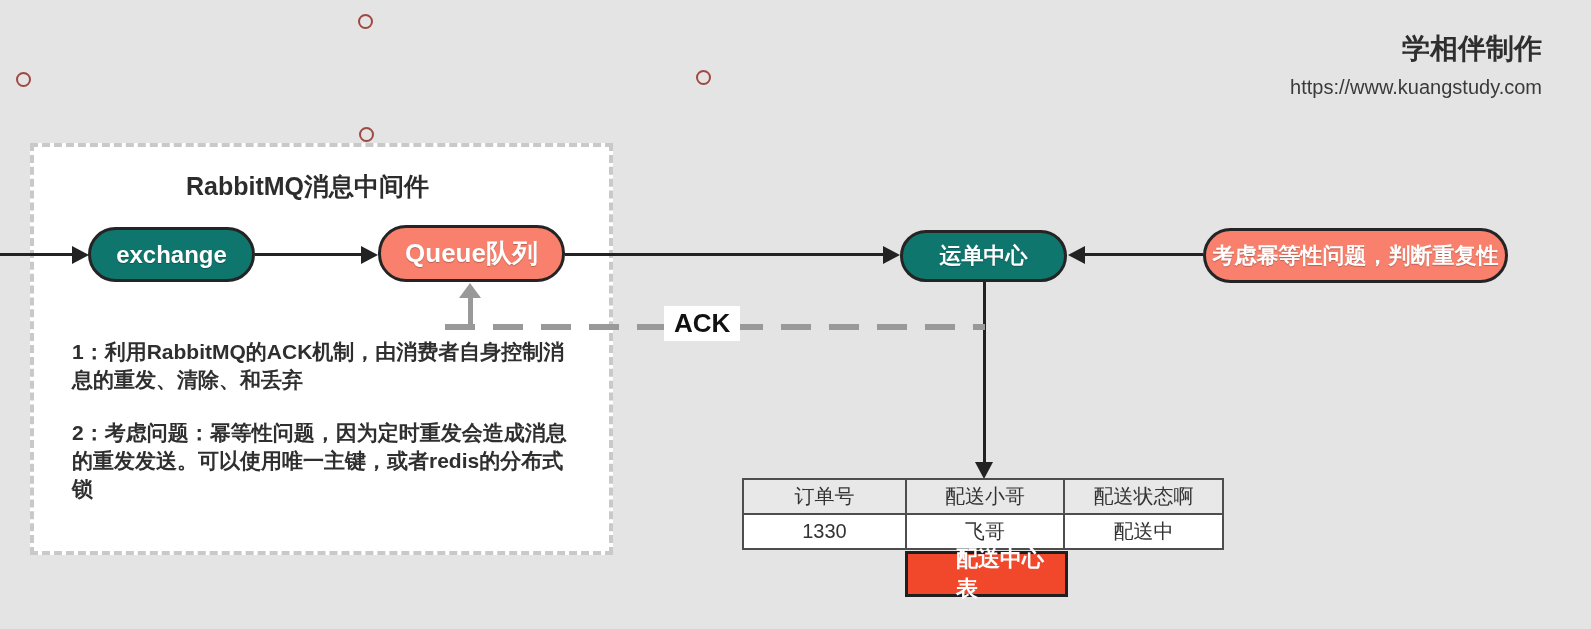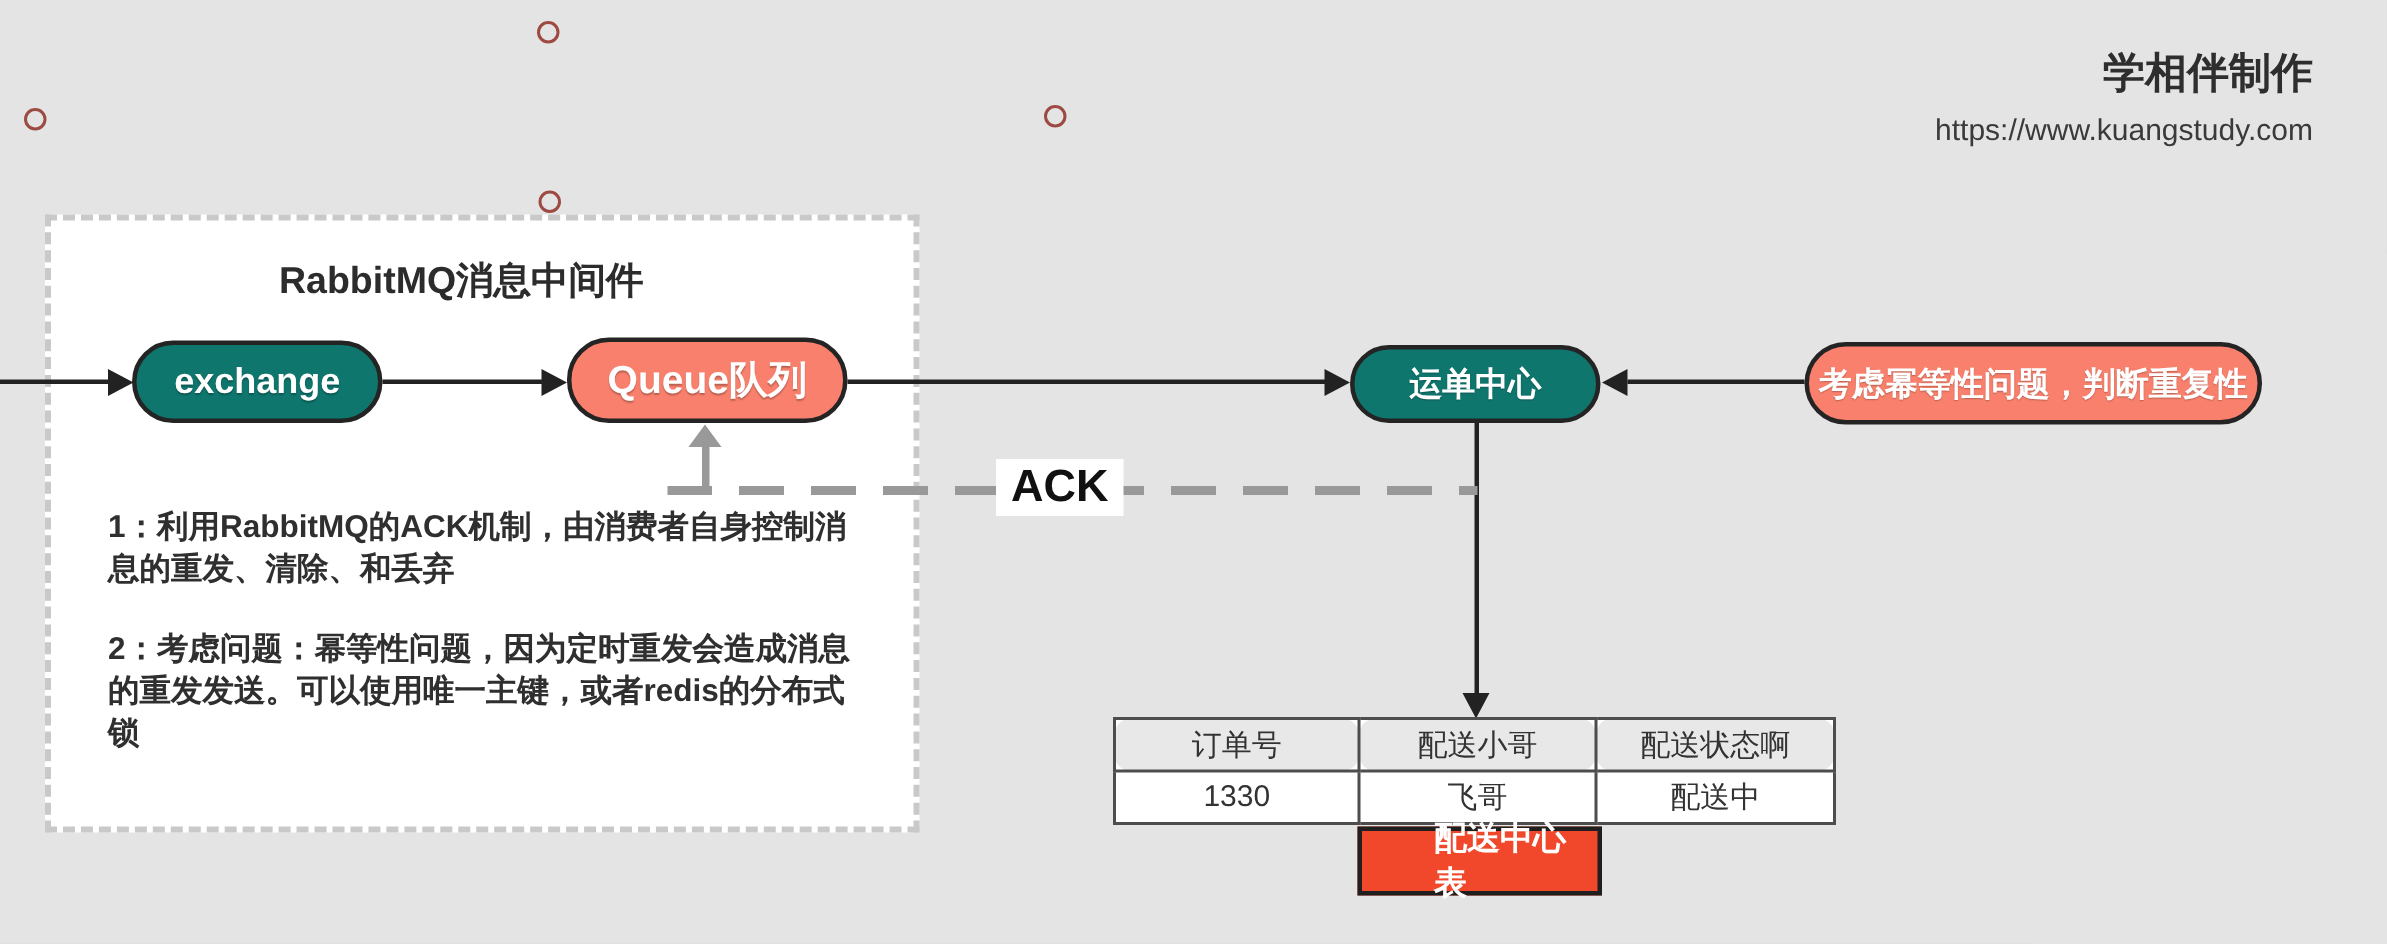--- a/index.html
+++ b/index.html
@@ -41,32 +41,32 @@
   .ah-l{border-top:9px solid transparent;border-bottom:9px solid transparent;border-right:17px solid #222;}
   .ah-d{border-left:9px solid transparent;border-right:9px solid transparent;border-top:17px solid #222;}
   .ah-u{border-left:11px solid transparent;border-right:11px solid transparent;border-bottom:15px solid #999999;}
 
   
   .ack-dash{position:absolute;left:445px;top:324px;width:540px;height:6px;z-index:2;
     background:repeating-linear-gradient(90deg,#999999 0 30px,transparent 30px 48px);}
   .ack-upline{position:absolute;left:468px;top:296px;width:5px;height:30px;background:#999999;z-index:2;}
   .ack-uphead{left:459px;top:283px;}
   .ack-label{position:absolute;left:664px;top:306px;background:#ffffff;color:#111111;
-    font-size:30px;font-weight:bold;padding:2px 10px;z-index:4;}
+    font-size:26px;font-weight:bold;padding:2px 10px;z-index:4;}
 
   
   .notes{position:absolute;left:72px;top:338px;width:508px;z-index:2;color:#2f2f2f;
     font-size:21px;font-weight:bold;line-height:1.32;}
   .notes p{margin:0 0 26px 0;}
 
   
   .dl-table{position:absolute;left:742px;top:478px;border-collapse:collapse;z-index:2;
     font-size:20px;color:#333333;background:#ffffff;}
   .dl-table th,.dl-table td{border:2px solid #4d4d4d;text-align:center;padding:0;height:33px;font-weight:normal;}
-  .dl-table th{background:#e8e8e8;border-radius:11px;}
+  .dl-table th{background:#e8e8e8;}
   .c0{width:161px;} .c1{width:156px;} .c2{width:157px;}
   .table-caption{position:absolute;left:905px;top:551px;width:163px;height:46px;z-index:3;
     background:#f1472a;border:3px solid #1f1f1f;box-sizing:border-box;display:flex;
     align-items:center;justify-content:center;color:#ffffff;font-size:22px;font-weight:bold;padding-left:48px;}
 </style>
 </head>
 <body>
 
 <div id="canvas">
 

